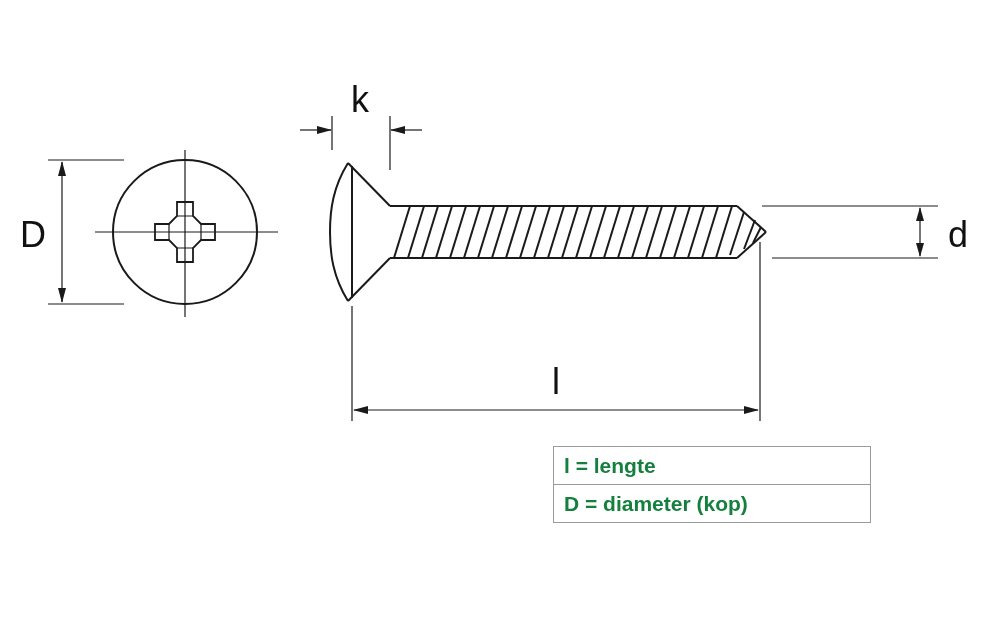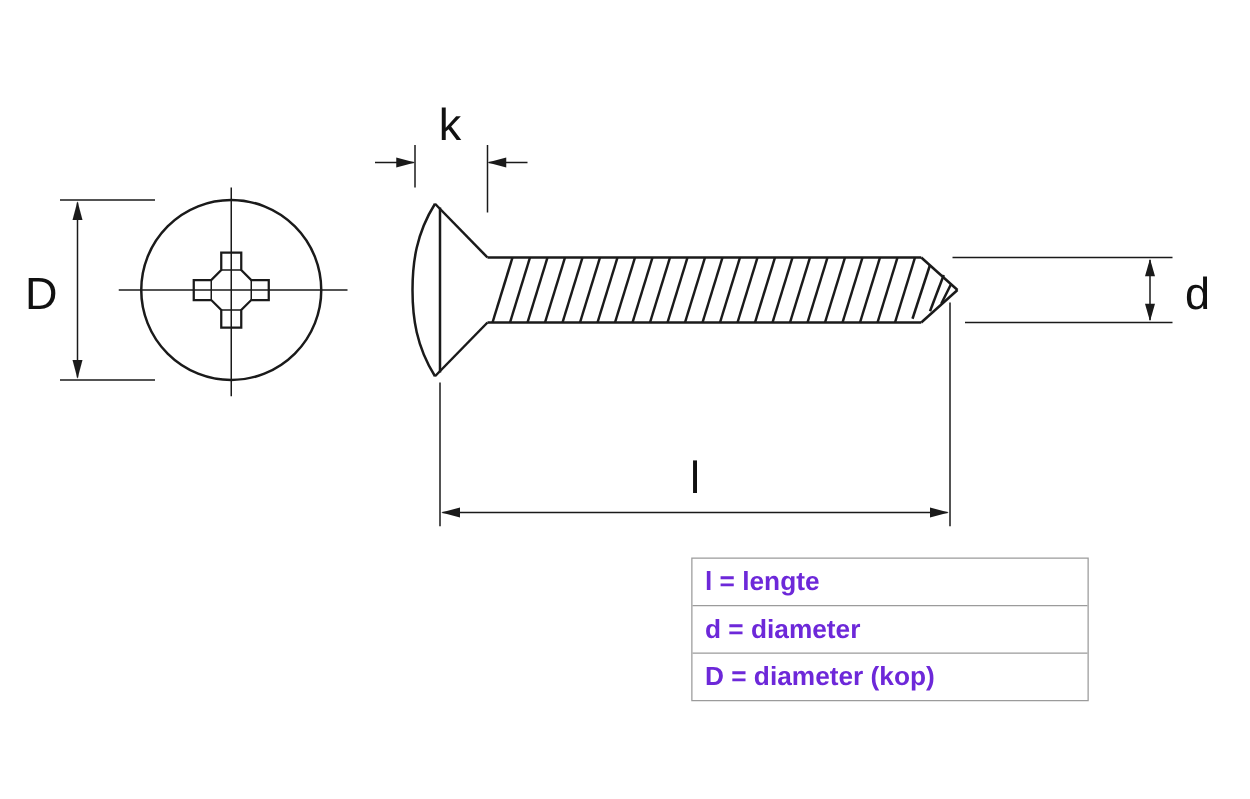--- a/index.html
+++ b/index.html
@@ -26,21 +26,21 @@
     background: #ffffff;
     box-sizing: border-box;
   }
   .legend-row {
     height: 37px;
     line-height: 37px;
     border-top: 1px solid #9b9b9b;
     padding-left: 10px;
     font-weight: bold;
     font-size: 21px;
-    color: #6d28d9;
+    color: #15803d;
     white-space: nowrap;
     overflow: hidden;
   }
   .legend-row:first-child { border-top: none; }
 </style>
 </head>
 <body>
 
 <div class="stage">
 
@@ -136,20 +136,17 @@
       <text class="dim-label" x="556" y="394" text-anchor="middle" stroke="none" fill="#111" font-size="38">l</text>
 
     </g>
   </svg>
 
   <div class="legend">
     <div class="legend-row">
       <span>l = lengte</span>
     </div>
     <div class="legend-row">
-      <span>d = diameter</span>
-    </div>
-    <div class="legend-row">
       <span>D = diameter (kop)</span>
     </div>
   </div>
 
 </div>
 
 </body></html>

